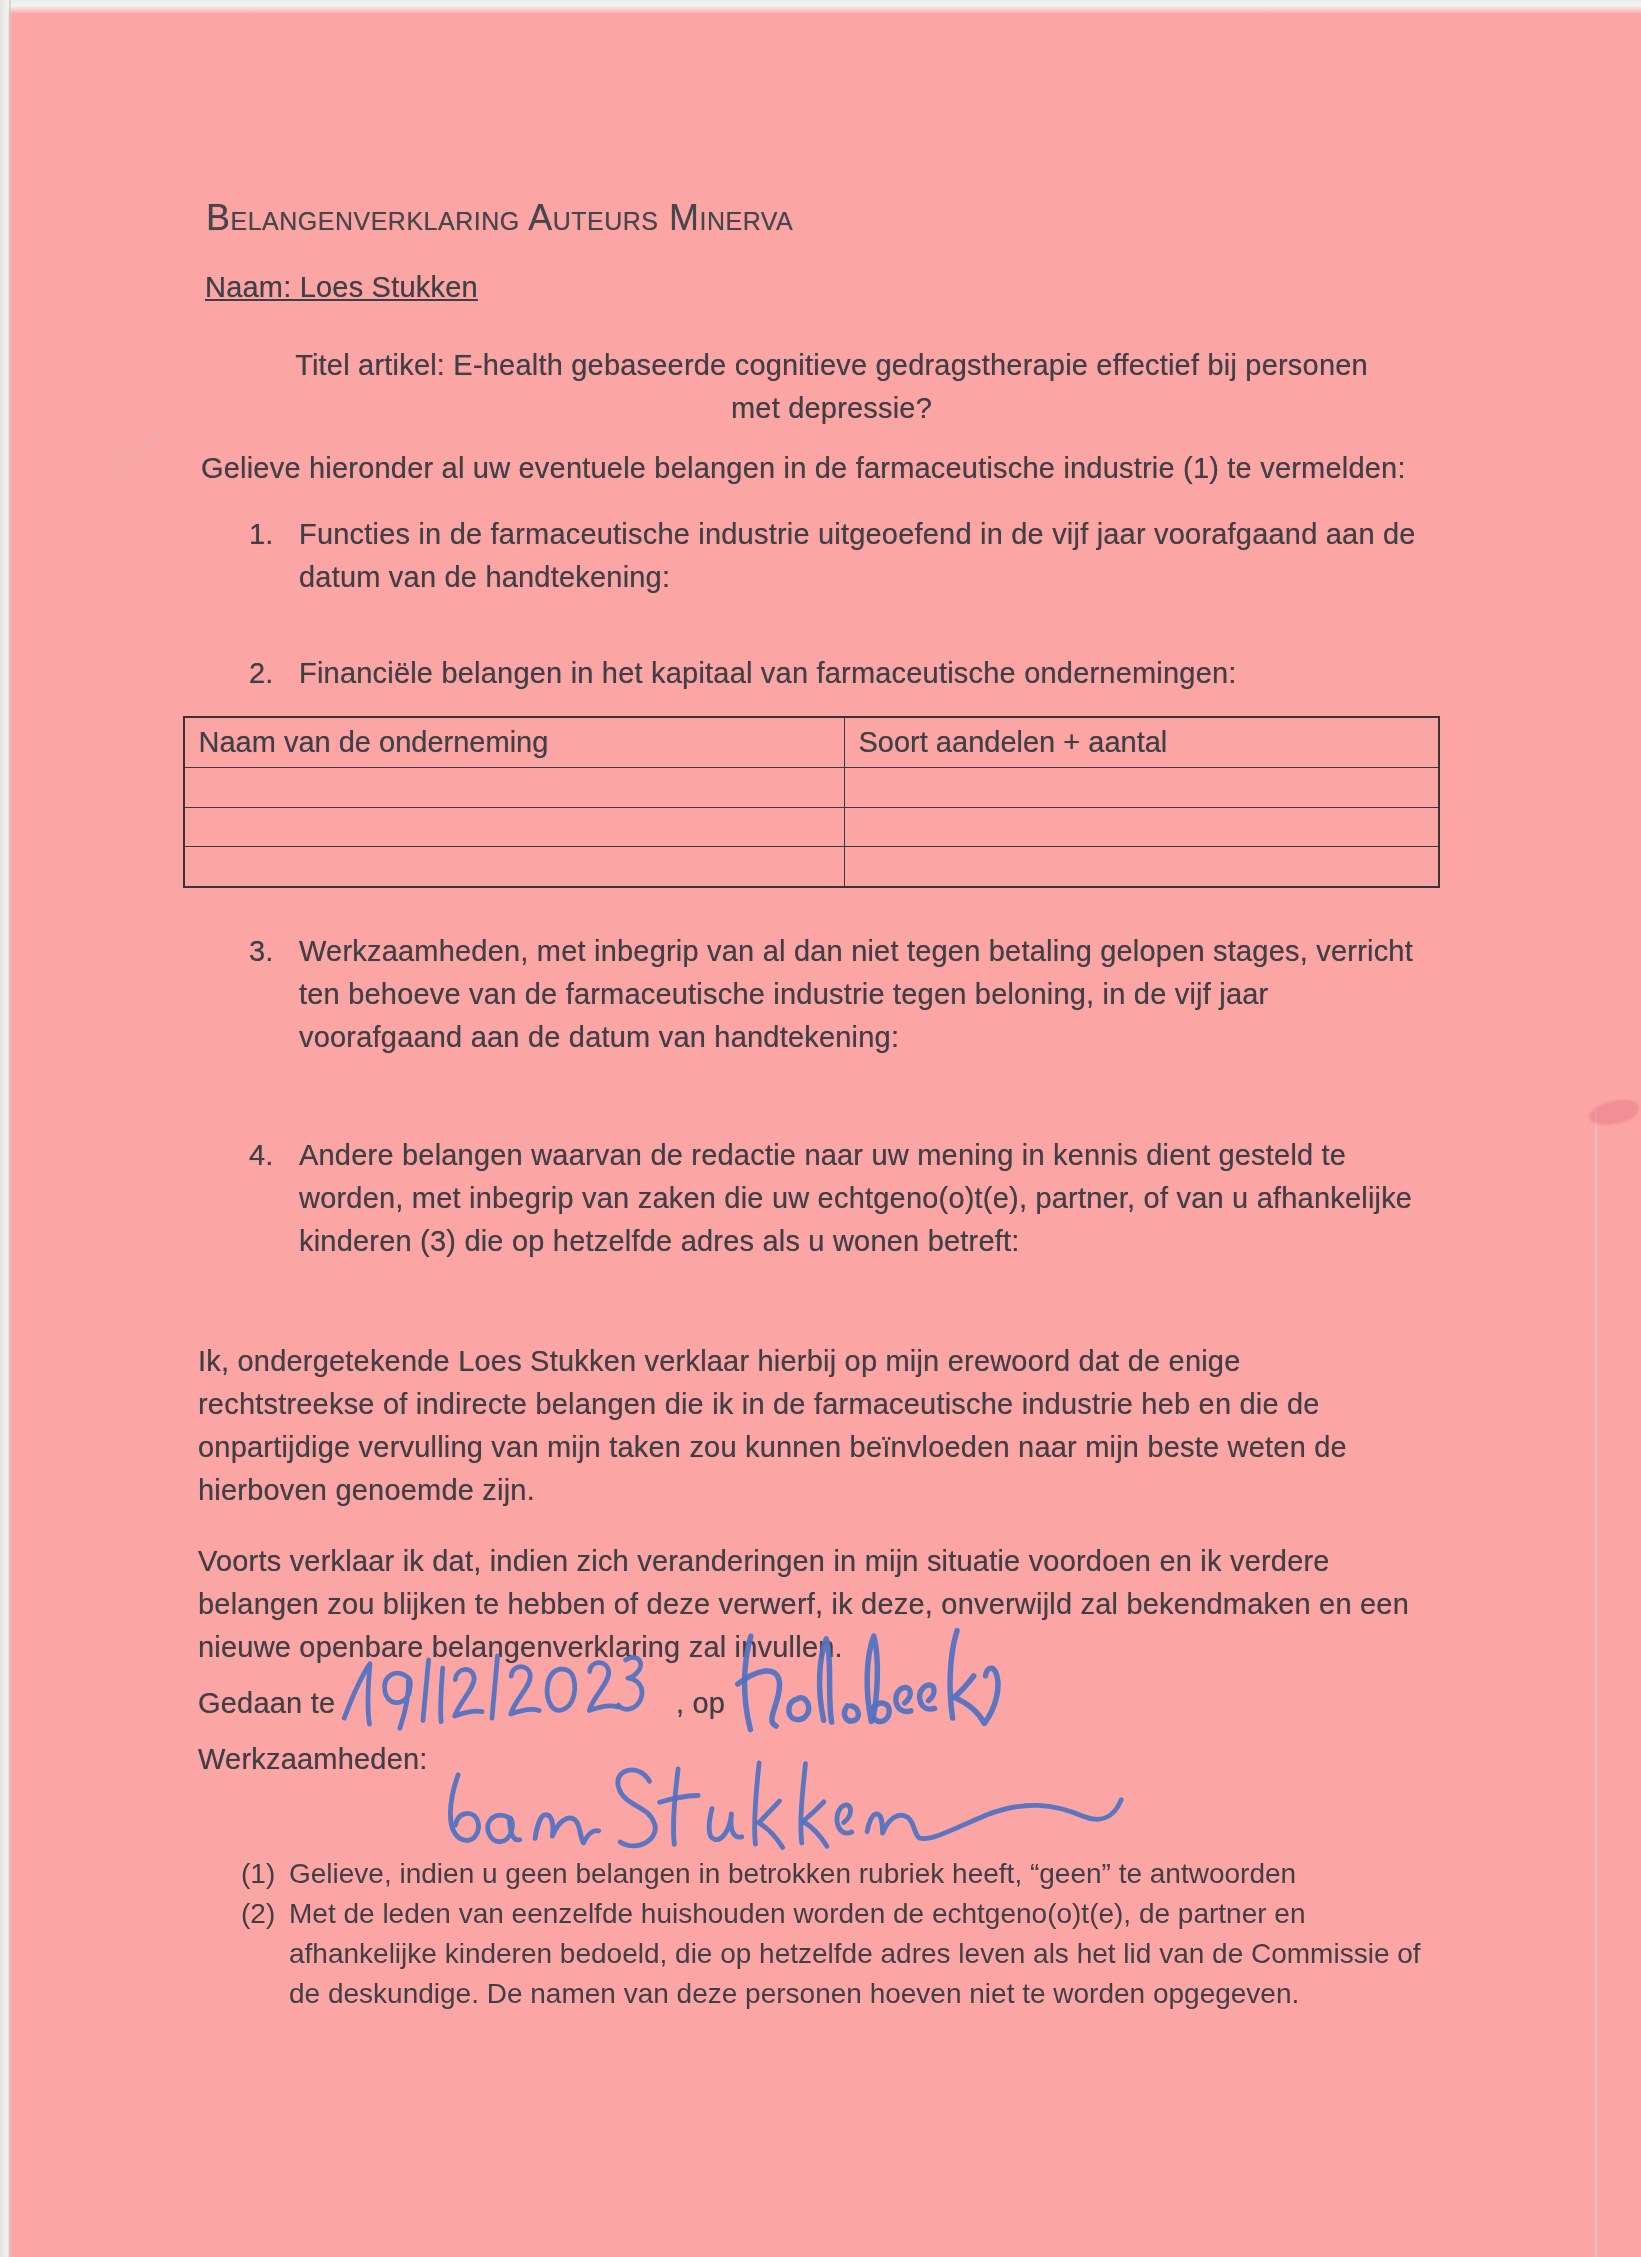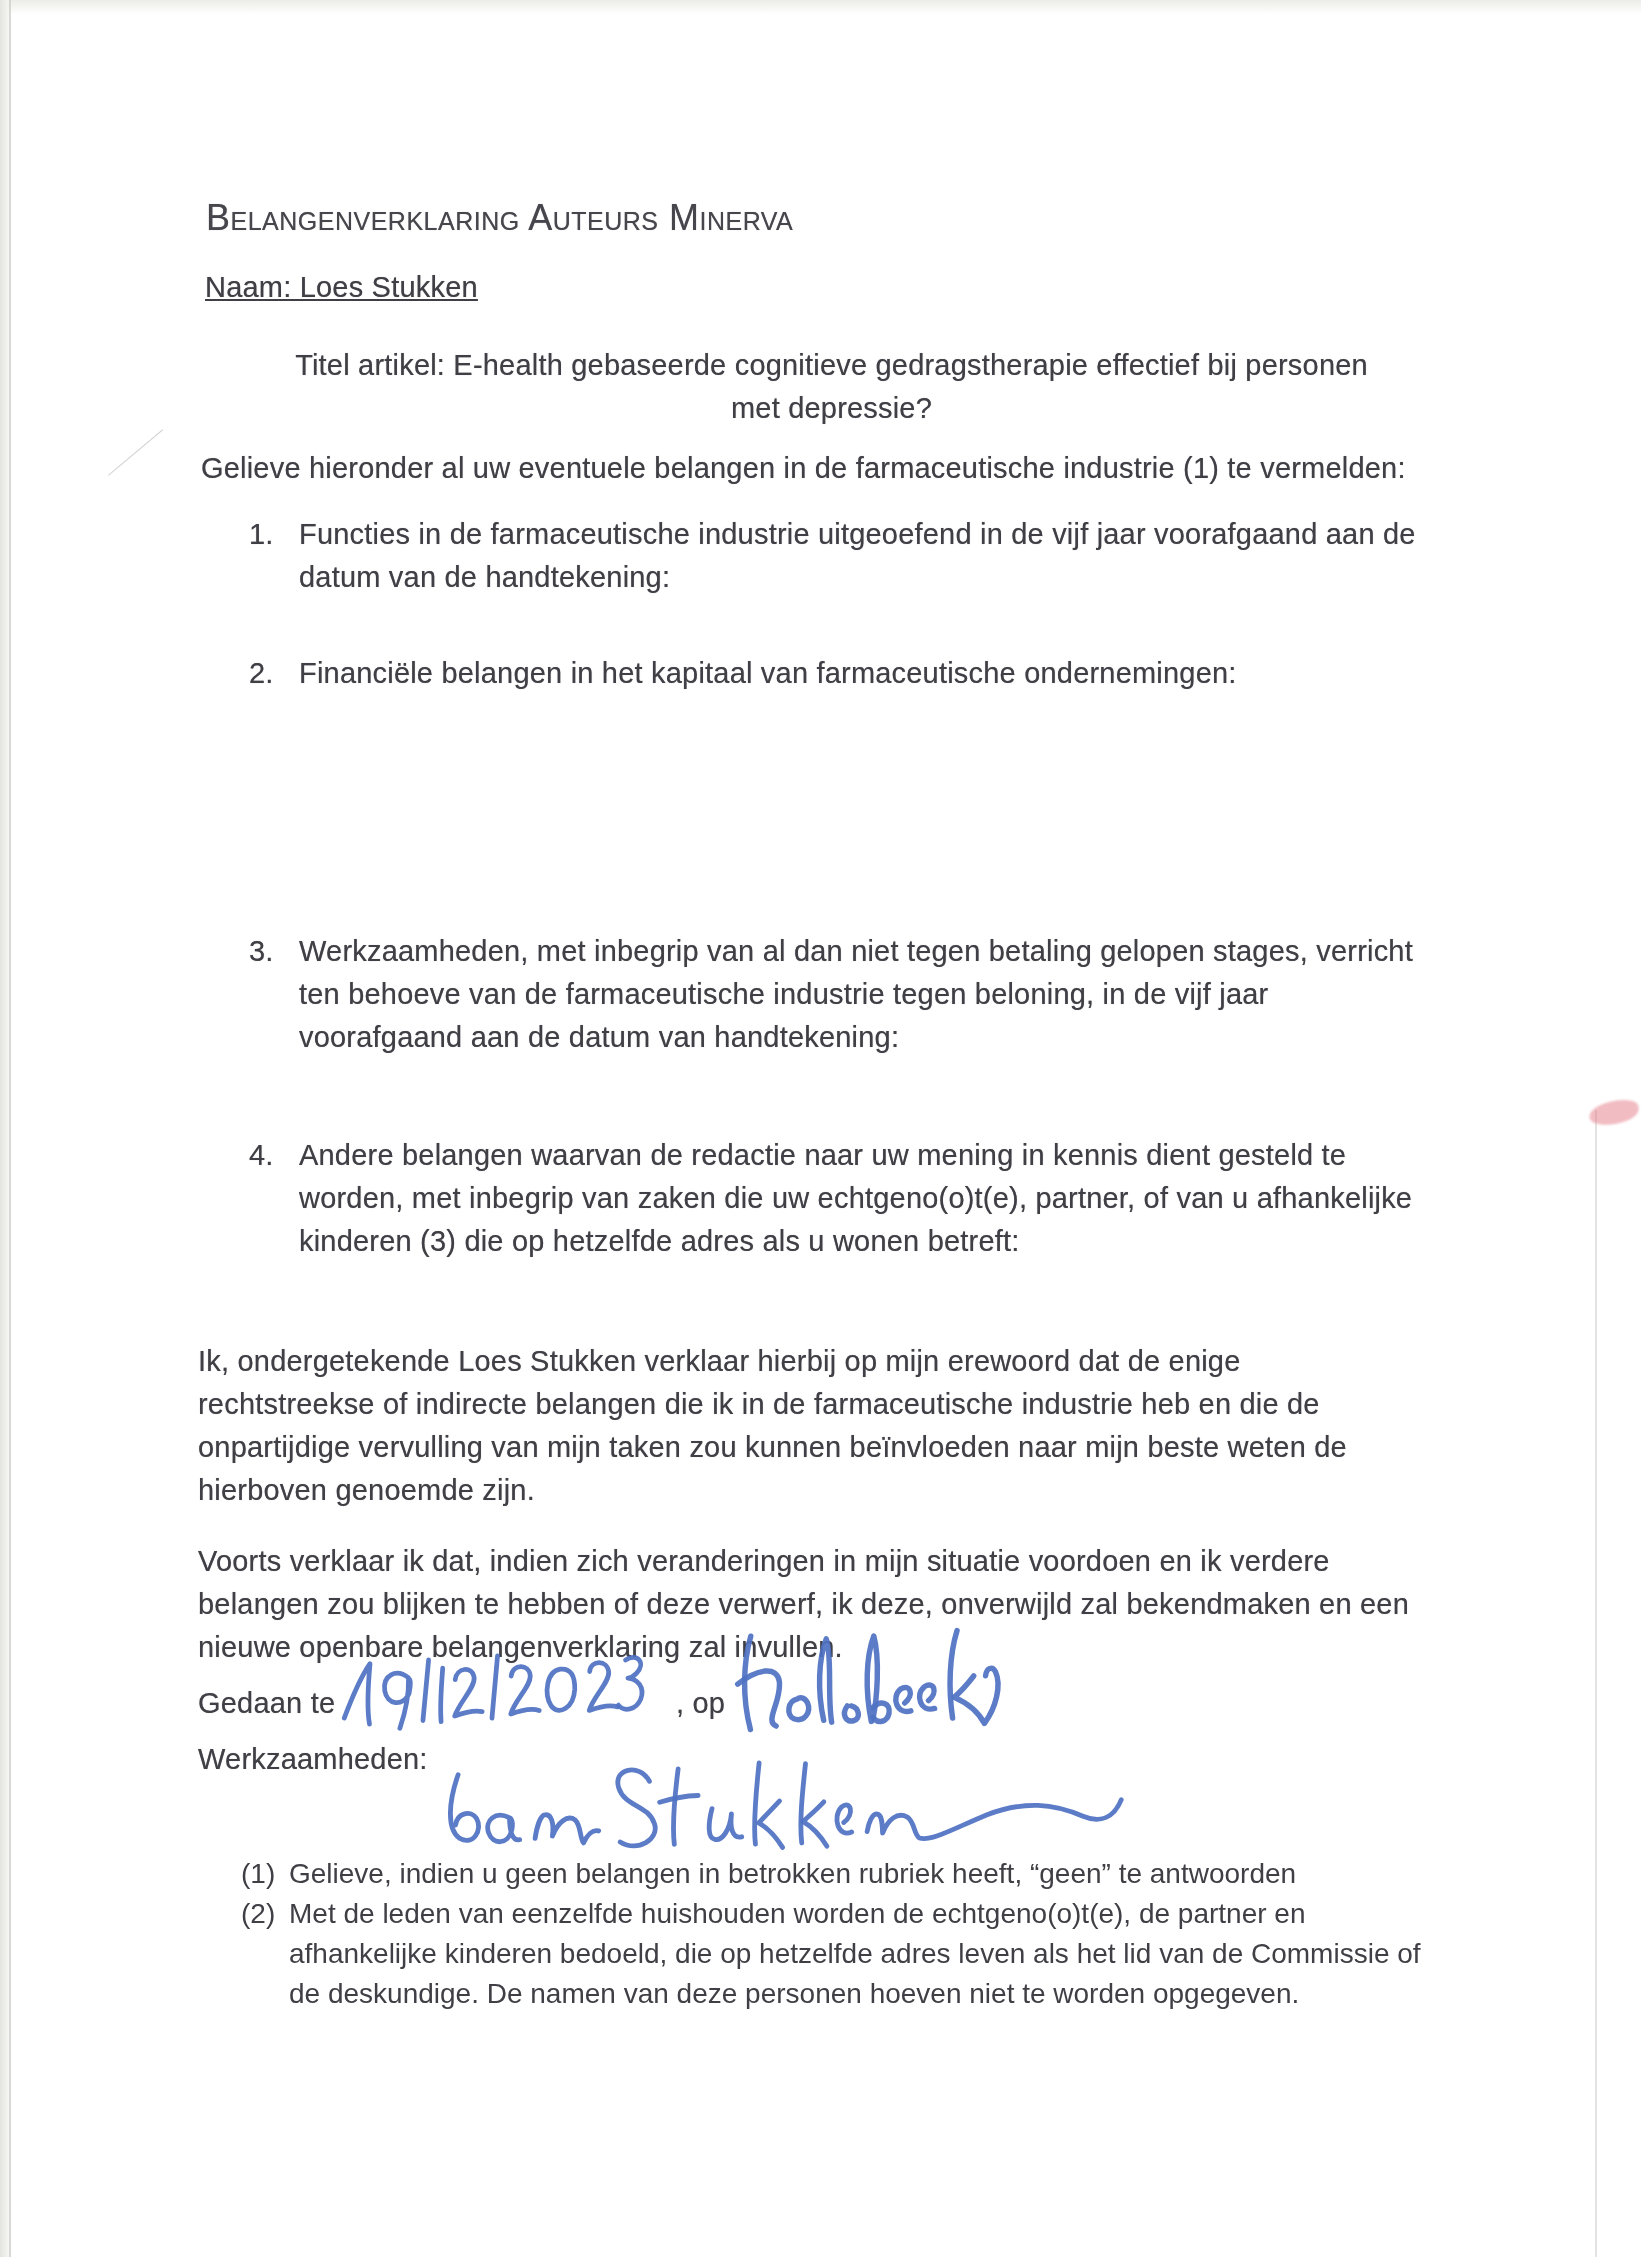--- a/index.html
+++ b/index.html
@@ -1,20 +1,20 @@
 <!DOCTYPE html>
 <html lang="nl"><head>
 <meta charset="utf-8">
 <style>
   html,body{margin:0;padding:0;background:#e9e9e7;}
   .page{
     position:relative;
     width:1641px;height:2257px;
     margin:0 auto;
-    background:#ffffff;
+    background:#fca5a5;
     overflow:hidden;
     font-family:"Liberation Sans", sans-serif;
     color:#3f3f45;
   }
   
   .edge-top{position:absolute;left:0;top:0;width:1641px;height:13.5px;
     background:linear-gradient(180deg,#ececе9 0%,#f3f3f0 40%,rgba(253,253,251,0) 100%);
     background:linear-gradient(180deg,#ececea 0%,#f3f3f0 40%,rgba(253,253,251,0) 100%);}
   .edge-left{position:absolute;left:0;top:0;width:11.6px;height:2257px;
     background:linear-gradient(90deg,#e3e3e0 0%,#f2f2ef 60%,rgba(253,253,251,0) 100%);}
@@ -89,20 +89,42 @@
   <div class="txt num-item item-1">
     <span class="num">1.</span>
     <span class="itext lines">Functies in de farmaceutische industrie uitgeoefend in de vijf jaar voorafgaand aan de
 datum van de handtekening:</span>
   </div>
   <div class="txt num-item item-2">
     <span class="num">2.</span>
     <span class="itext lines">Financiële belangen in het kapitaal van farmaceutische ondernemingen:</span>
   </div>
 
+  <table class="interests">
+    <thead>
+      <tr>
+        <th style="width:632px">Naam van de onderneming</th>
+        <th>Soort aandelen + aantal</th>
+      </tr>
+    </thead>
+    <tbody>
+      <tr>
+          <td></td>
+          <td></td>
+        </tr>
+      <tr>
+          <td></td>
+          <td></td>
+        </tr>
+      <tr>
+          <td></td>
+          <td></td>
+        </tr>
+    </tbody>
+  </table>
 
   <div class="txt num-item item-3">
     <span class="num">3.</span>
     <span class="itext lines">Werkzaamheden, met inbegrip van al dan niet tegen betaling gelopen stages, verricht
 ten behoeve van de farmaceutische industrie tegen beloning, in de vijf jaar
 voorafgaand aan de datum van handtekening:</span>
   </div>
   <div class="txt num-item item-4">
     <span class="num">4.</span>
     <span class="itext lines">Andere belangen waarvan de redactie naar uw mening in kennis dient gesteld te

